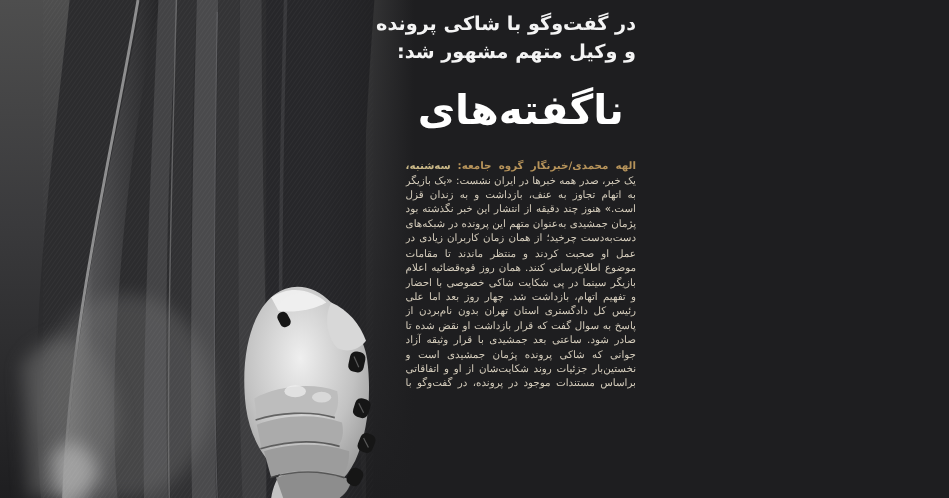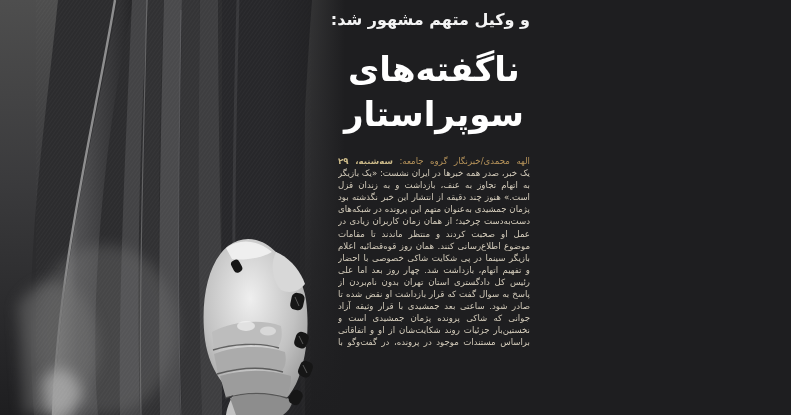--- a/index.html
+++ b/index.html
@@ -12,21 +12,21 @@
   .photo{position:absolute;left:0;top:0;width:345px;height:415px;}
   .content{position:absolute;left:338px;top:0;width:192px;}
   .kicker{padding-top:8px;text-align:left;color:#f4f4f4;font-weight:bold;
           font-size:16px;line-height:23px;}
   .kicker .kline{white-space:nowrap;}
   .headline{margin:16px 0 0 0;color:#ffffff;font-weight:bold;
             font-size:34px;line-height:45px;text-align:center;}
   .headline .hline{white-space:nowrap;text-align:center;}
   .article{margin-top:18px;font-size:8.6px;line-height:12.1px;color:#d5cdbc;}
   .article .line{text-align:justify;text-align-last:justify;height:12.1px;overflow:hidden;}
-  .byline{color:#b6935a;font-weight:normal;}
+  .byline{color:#b6935a;font-weight:bold;}
   .lead{color:#cbb988;font-weight:bold;}
 </style>
 </head>
 <body>
 
 <div class="page">
 
   <div class="photo">
     <svg width="345" height="415" viewBox="0 0 345 415" xmlns="http://www.w3.org/2000/svg">
       <defs>
@@ -114,26 +114,26 @@
           <line x1="299" y1="336" x2="303" y2="344"></line>
           <line x1="303" y1="365" x2="307" y2="373"></line>
         </g>
       </g>
     </svg>
   </div>
 
   <div class="content">
 
     <div class="kicker">
+      <div class="kline">در گفت‌وگو با شاکی پرونده</div>
       <div class="kline">و وکیل متهم مشهور شد:</div>
     </div>
 
     <h1 class="headline">
       <div class="hline">ناگفته‌های</div>
-      <div class="hline">سوپراستار</div>
     </h1>
 
     <div class="article">
       <div class="line">
         <span class="byline">الهه محمدی/خبرنگار گروه جامعه:</span>
         <span class="lead">سه‌شنبه، ۲۹ مهرماه بود که</span>
       </div>
       <div class="line">یک خبر، صدر همه خبرها در ایران نشست: «یک بازیگر مشهور</div>
       <div class="line">به اتهام تجاوز به عنف، بازداشت و به زندان قزل حصار منتقل شده</div>
       <div class="line">است.» هنوز چند دقیقه از انتشار این خبر نگذشته بود که نام</div>

